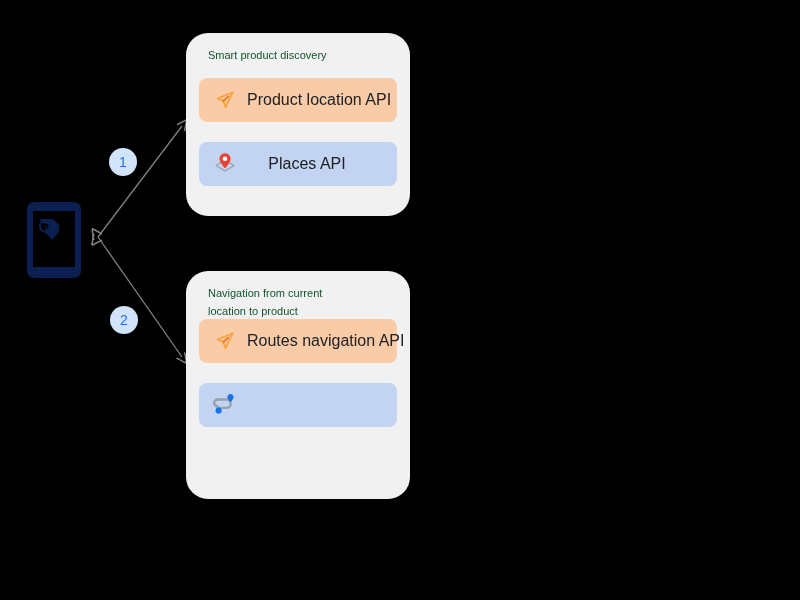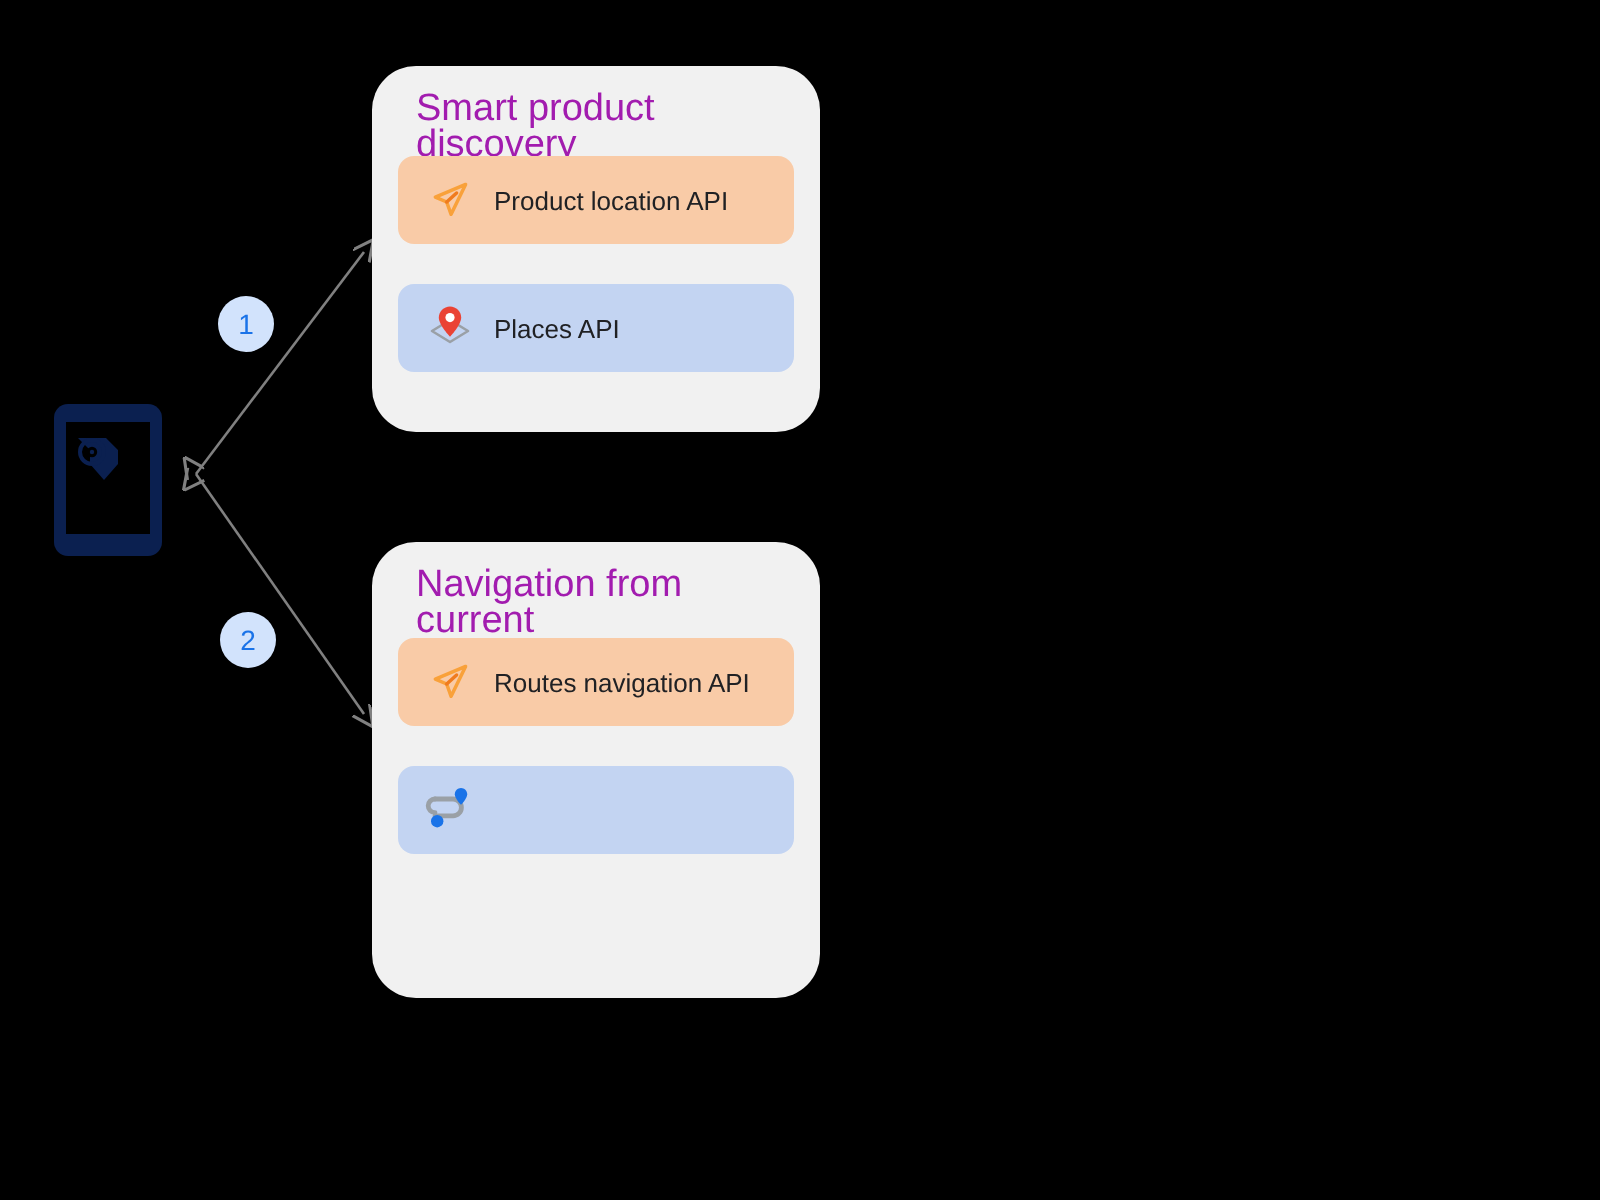--- a/index.html
+++ b/index.html
@@ -76,22 +76,22 @@
     top: 271px;
     width: 224px;
     height: 228px;
   }
 
   .card-title {
     position: absolute;
     left: 22px;
     top: 13px;
     width: 184px;
-    color: #a21caf;
-    font-size: 19px;
+    color: #14532d;
+    font-size: 11px;
     line-height: 18px;
     font-family: "Liberation Sans", sans-serif;
     white-space: pre-line;
   }
 
   .chips {
     position: absolute;
     left: 13px;
     right: 13px;
   }
@@ -114,30 +114,30 @@
     width: 44px;
     min-width: 44px;
     height: 44px;
     display: flex;
     align-items: center;
     justify-content: center;
     margin-left: 4px;
   }
   .chip-label {
     color: #202124;
-    font-size: 13px;
+    font-size: 16px;
     font-family: "Liberation Sans", sans-serif;
     white-space: nowrap;
   }
   .chip.center-label {
     justify-content: flex-start;
   }
   .chip.center-label .chip-label {
     flex: 1;
-    text-align: left;
+    text-align: center;
     padding-right: 30px;
   }
 </style>
 </head>
 <body>
 
 <div id="canvas">
 
   <svg id="connectors" viewBox="0 0 800 600" width="800" height="600">
     <defs>

